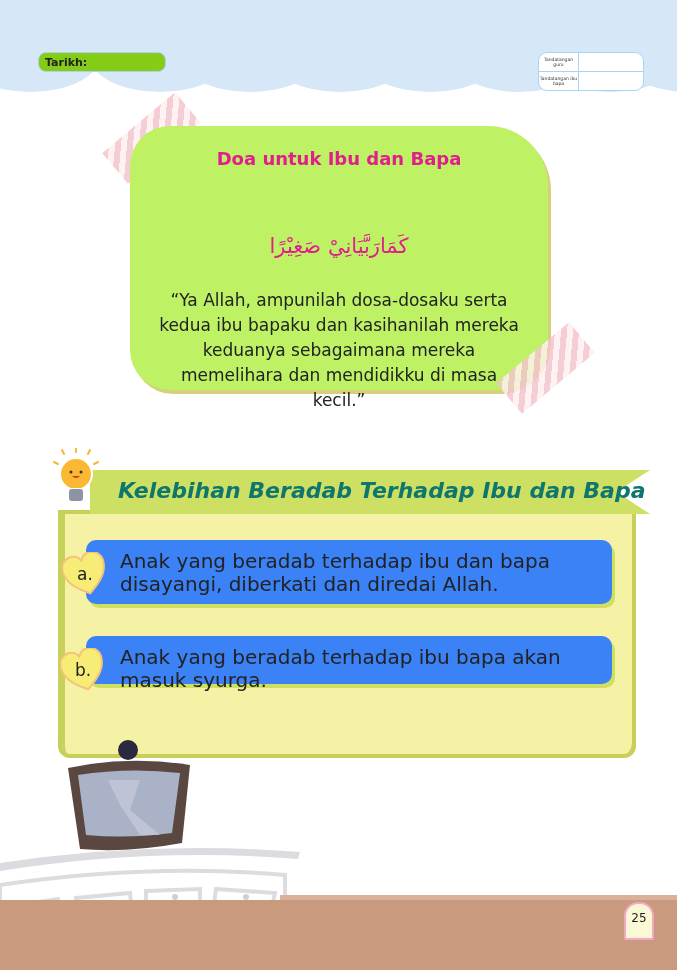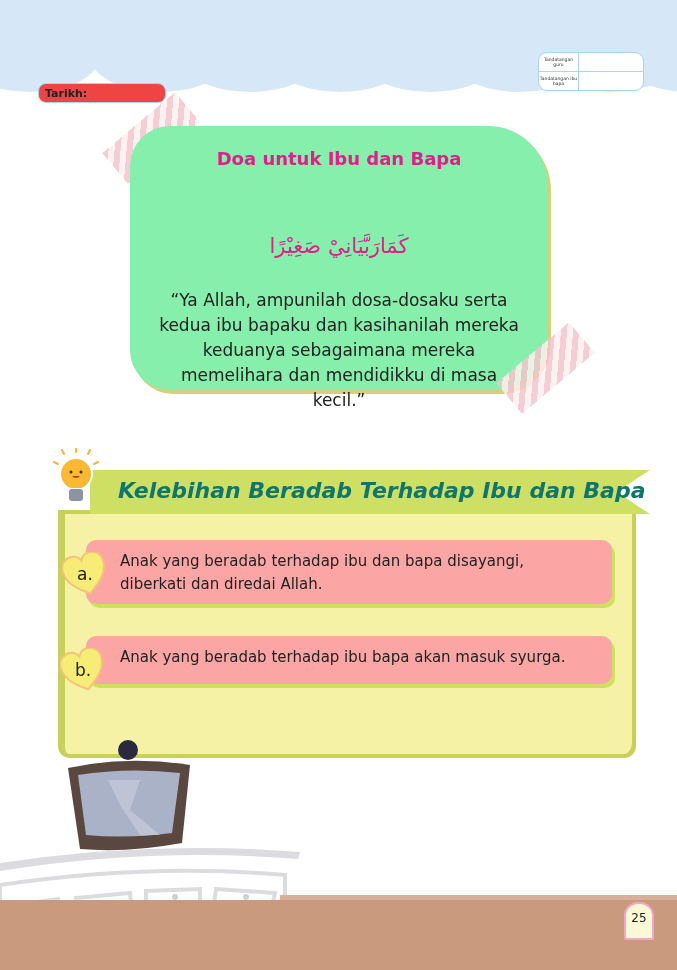--- a/index.html
+++ b/index.html
@@ -6,44 +6,43 @@
   body {
     width:677px; height:970px; position:relative; overflow:hidden;
     background:#ffffff;
     font-family:"DejaVu Sans", sans-serif;
   }
   
   .sky { position:absolute; left:0; top:0; width:677px; height:62px; background:#d6e7f7; }
   .cloud { position:absolute; top:20px; width:140px; height:72px; border-radius:50%; background:#d6e7f7; }
   .tarikh {
     position:absolute; left:38px; top:52px; width:128px; height:20px;
-    background:#ef4444; border:1.5px solid #a9d4f2; border-radius:8px;
+    background:#84cc16; border:1.5px solid #a9d4f2; border-radius:8px;
     font-weight:bold; font-size:11px; color:#222; box-sizing:border-box;
     padding:3px 0 0 6px;
-    margin-top:31px;
   }
   .sig {
     position:absolute; left:538px; top:52px; width:106px; height:39px;
     background:#fff; border:1.5px solid #a9d4f2; border-radius:9px; box-sizing:border-box;
     display:grid; grid-template-columns:40px 1fr; grid-template-rows:1fr 1fr; overflow:hidden;
   }
   .sig div { border-right:1px solid #a9d4f2; border-bottom:1px solid #a9d4f2; font-size:4.5px; line-height:5px; text-align:center; color:#333; display:flex; align-items:center; justify-content:center; }
   .sig div.v { border-right:none; }
   .sig div.last { border-bottom:none; }
 
   
   .tape { position:absolute; width:95px; height:40px; opacity:.85;
     background:repeating-linear-gradient(135deg,#f3c4cc 0 6px,#fdf0ef 6px 12px); }
   .tape1 { left:104px; top:118px; transform:rotate(-40deg); }
   .tape2 { left:498px; top:348px; transform:rotate(-40deg); }
 
   
   .doa {
     position:absolute; left:130px; top:126px; width:418px; height:264px;
-    background:#86efac; border-radius:40px 60px 50px 40px;
+    background:#bef264; border-radius:40px 60px 50px 40px;
     box-shadow: 3px 4px 0 #d6d07a;
   }
   .doa-title { position:absolute; top:22px; width:100%; text-align:center; color:#e01e8c; font-weight:bold; font-size:18px; }
   .arabic { position:absolute; width:100%; text-align:center; color:#e01e8c; font-family:"DejaVu Sans", sans-serif; direction:rtl; }
   .ar1 { top:54px; font-size:27px; }
   .ar2 { top:108px; font-size:21px; }
   .translation { position:absolute; top:162px; left:0; width:100%; text-align:center; color:#222; font-size:17px; line-height:25px; }
 
   
   .bulb { position:absolute; left:52px; top:448px; width:50px; height:64px; }
@@ -53,22 +52,22 @@
     clip-path: polygon(0 0, 100% 0, 94% 50%, 100% 100%, 0 100%);
   }
   .banner-title { position:absolute; left:118px; top:478px; font-weight:bold; font-size:22px; color:#0f766e;font-style:italic; }
   .panel {
     position:absolute; left:58px; top:510px; width:578px; height:244px;
     background:#f5f2a6; border-radius:0 0 12px 12px;
     box-shadow: 3px 4px 0 #c6d05a inset, 0 4px 0 #c6d05a;
     border-left:4px solid #c6d05a; border-right:4px solid #c6d05a; box-sizing:border-box;
   }
   .item {
-    position:absolute; left:86px; width:526px; background:#fca5a5; border-radius:10px;
-    box-shadow: 3px 4px 0 #cfe060; color:#222; font-size:15px; line-height:23px;
+    position:absolute; left:86px; width:526px; background:#3b82f6; border-radius:10px;
+    box-shadow: 3px 4px 0 #cfe060; color:#222; font-size:20px; line-height:23px;
   }
   .item1 { top:540px; height:64px; }
   .item2 { top:636px; height:48px; }
   .item .txt { position:absolute; left:34px; top:10px; right:20px; }
   .heart { position:absolute; width:46px; height:44px; font-size:17px; color:#222; }
   .heart svg { position:absolute; left:0; top:0; }
   .heart span { position:absolute; left:0; width:46px; top:12px; text-align:center; }
   .h1 { left:62px; top:552px; }
   .h2 { left:60px; top:648px; }
 

